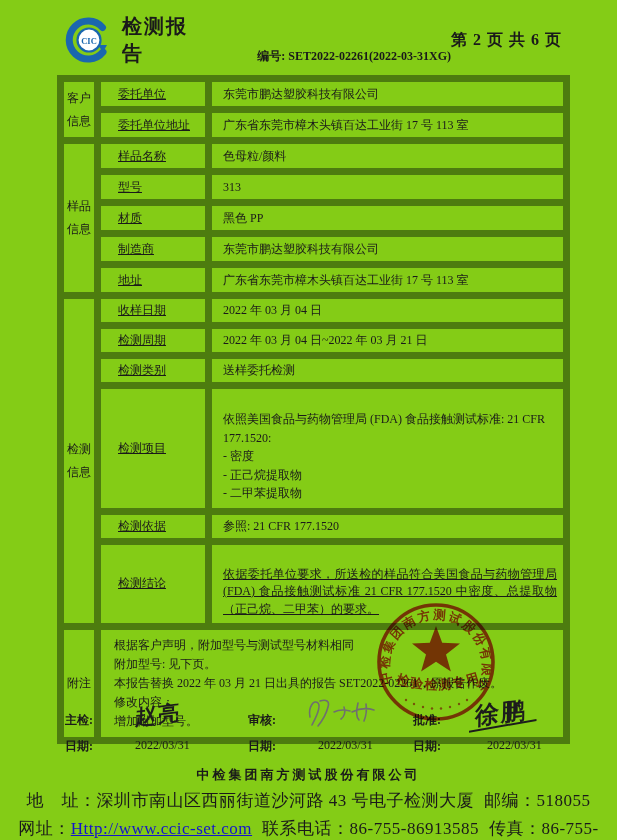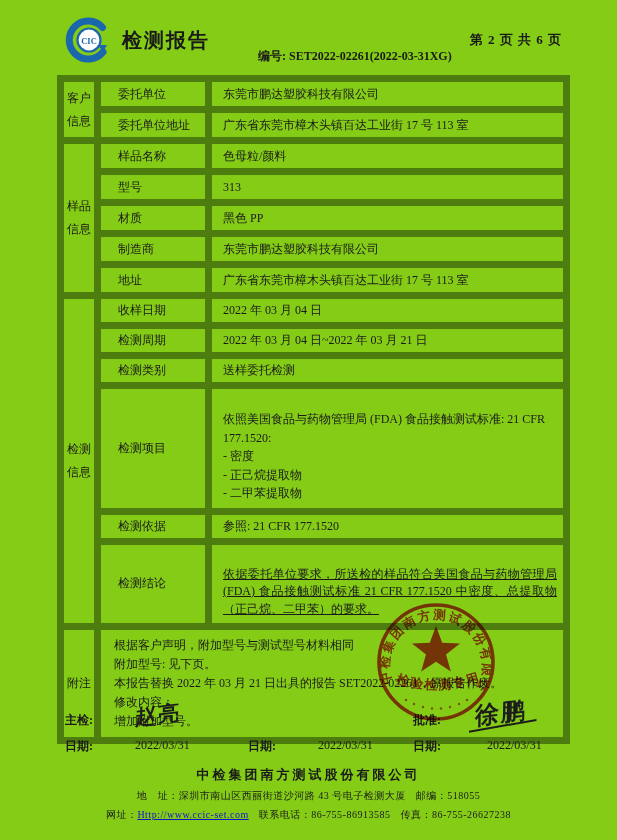--- a/index.html
+++ b/index.html
@@ -8,28 +8,28 @@
     position:relative; width:617px; height:840px; margin:0 auto;
     background:#84cc16; overflow:hidden;
     font-family:"Liberation Serif", serif; color:#1a1a1a;
   }
   
   .header { position:absolute; top:16px; left:62px; right:55px; height:48px;
             display:flex; align-items:center; }
   .logo { width:50px; height:46px; flex:0 0 auto; }
   .report-title { font-size:20px; font-weight:bold; margin-left:10px; letter-spacing:2px; }
   .report-no { font-size:12px; font-weight:bold; margin-left:48px; white-space:nowrap;margin-top:32px; }
-  .page-info { font-size:13px; font-weight:bold; margin-left:auto; white-space:nowrap; letter-spacing:1px; }
+  .page-info { font-size:16px; font-weight:bold; margin-left:auto; white-space:nowrap; letter-spacing:1px; }
   
   table.report { position:absolute; top:75px; left:57px; width:506px;
                  border-collapse:collapse; table-layout:fixed; }
   table.report td { border:7px solid #4d7c0f; font-size:12px; vertical-align:middle; }
   col.c-group { width:37px; } col.c-label { width:111px; } col.c-value { width:358px; }
   td.group { text-align:center; white-space:pre-line; line-height:1.9; }
-  td.label { padding:3px 4px 3px 17px; }
+  td.label { padding:3px 4px 3px 17px;text-decoration:underline; }
   td.value { padding:3px 0 3px 11px; }
   tr.h31 td { height:31px; } tr.h24 td { height:24px; }
   td.multi  { padding:21px 6px 5px 11px; line-height:1.55; }
   td.multi .ln { line-height:18.5px; }
   td.notes { padding:6px 18px 6px 13px; }
   td.notes .ln { line-height:19px; }
   
   .sig-col { position:absolute; height:46px; display:flex; align-items:flex-end; }
   .sig-label, .date-label { font-size:12px; font-weight:bold; white-space:nowrap; }
   .sig-name { font-size:21px; font-weight:bold; color:#1c1c1c; z-index:6; position:relative;
@@ -38,21 +38,21 @@
   .sig-underline::after { content:""; position:absolute; left:-6px; right:-10px; bottom:2px;
                           border-bottom:2px solid #1c1c1c; transform:rotate(-3deg); }
   .date-row { position:absolute; top:738px; display:flex; font-size:12px; }
   .date-val { font-size:12px; }
   
   .stamp { position:absolute; left:372px; top:596px; width:128px; height:132px;
            z-index:5; mix-blend-mode:multiply; opacity:.92; }
   
   .footer { position:absolute; left:0; right:0; top:766px; text-align:center; }
   .footer-company { font-size:13px; font-weight:bold; letter-spacing:3px; }
-  .footer-line { font-size:10px; margin-top:5px; letter-spacing:.5px; }
+  .footer-line { font-size:17px; margin-top:5px; letter-spacing:.5px; }
   .footer-link { color:#1414cc; text-decoration:underline;margin-top:37px; }
   .lbl-sp { margin-left:10px; }
 </style>
 </head>
 <body>
 
 <div class="page">
 
   <div class="header">
     <svg class="logo" viewBox="0 0 50 46">
@@ -181,20 +181,28 @@
         <circle cx="78" cy="111" r="1.2"></circle>
       <circle cx="87" cy="108" r="1.2"></circle>
         <circle cx="95" cy="104" r="1.2"></circle>
     </g>
   </svg>
 
   <div class="sig-col" style="left:57px; top:683px; width:186px;">
     <span class="sig-label" style="margin-left:8px">主检:</span>
     <span class="sig-name" style="margin-left:42px">赵亮</span>
   </div>
+  <div class="sig-col" style="left:243px; top:683px; width:170px;">
+    <span class="sig-label" style="margin-left:5px">审核:</span>
+    <svg width="78" height="34" viewBox="0 0 78 34" style="margin-left:28px">
+      <path d="M6 22 C4 12 10 4 14 8 C18 12 10 26 8 30 M16 6 C22 4 26 6 24 12 C22 20 18 26 14 31
+               M30 17 C36 14 42 15 46 16 M40 12 C42 17 40 22 37 24
+               M54 8 C52 16 52 22 55 25 M48 17 C56 13 64 13 70 15 M62 9 C63 15 62 21 60 26" fill="none" stroke="#6f6f6f" stroke-width="1.6" stroke-linecap="round"></path>
+    </svg>
+  </div>
   <div class="sig-col" style="left:408px; top:683px; width:155px;">
     <span class="sig-label" style="margin-left:5px; z-index:1; position:relative;">批准:</span>
     <span class="sig-name sig-underline" style="margin-left:34px; font-size:24px;">徐鹏</span>
   </div>
 
   <div class="date-row" style="left:57px; width:186px;">
     <span class="date-label" style="margin-left:8px">日期:</span>
     <span class="date-val" style="margin-left:42px">2022/03/31</span>
   </div>
   <div class="date-row" style="left:243px; width:170px;">

